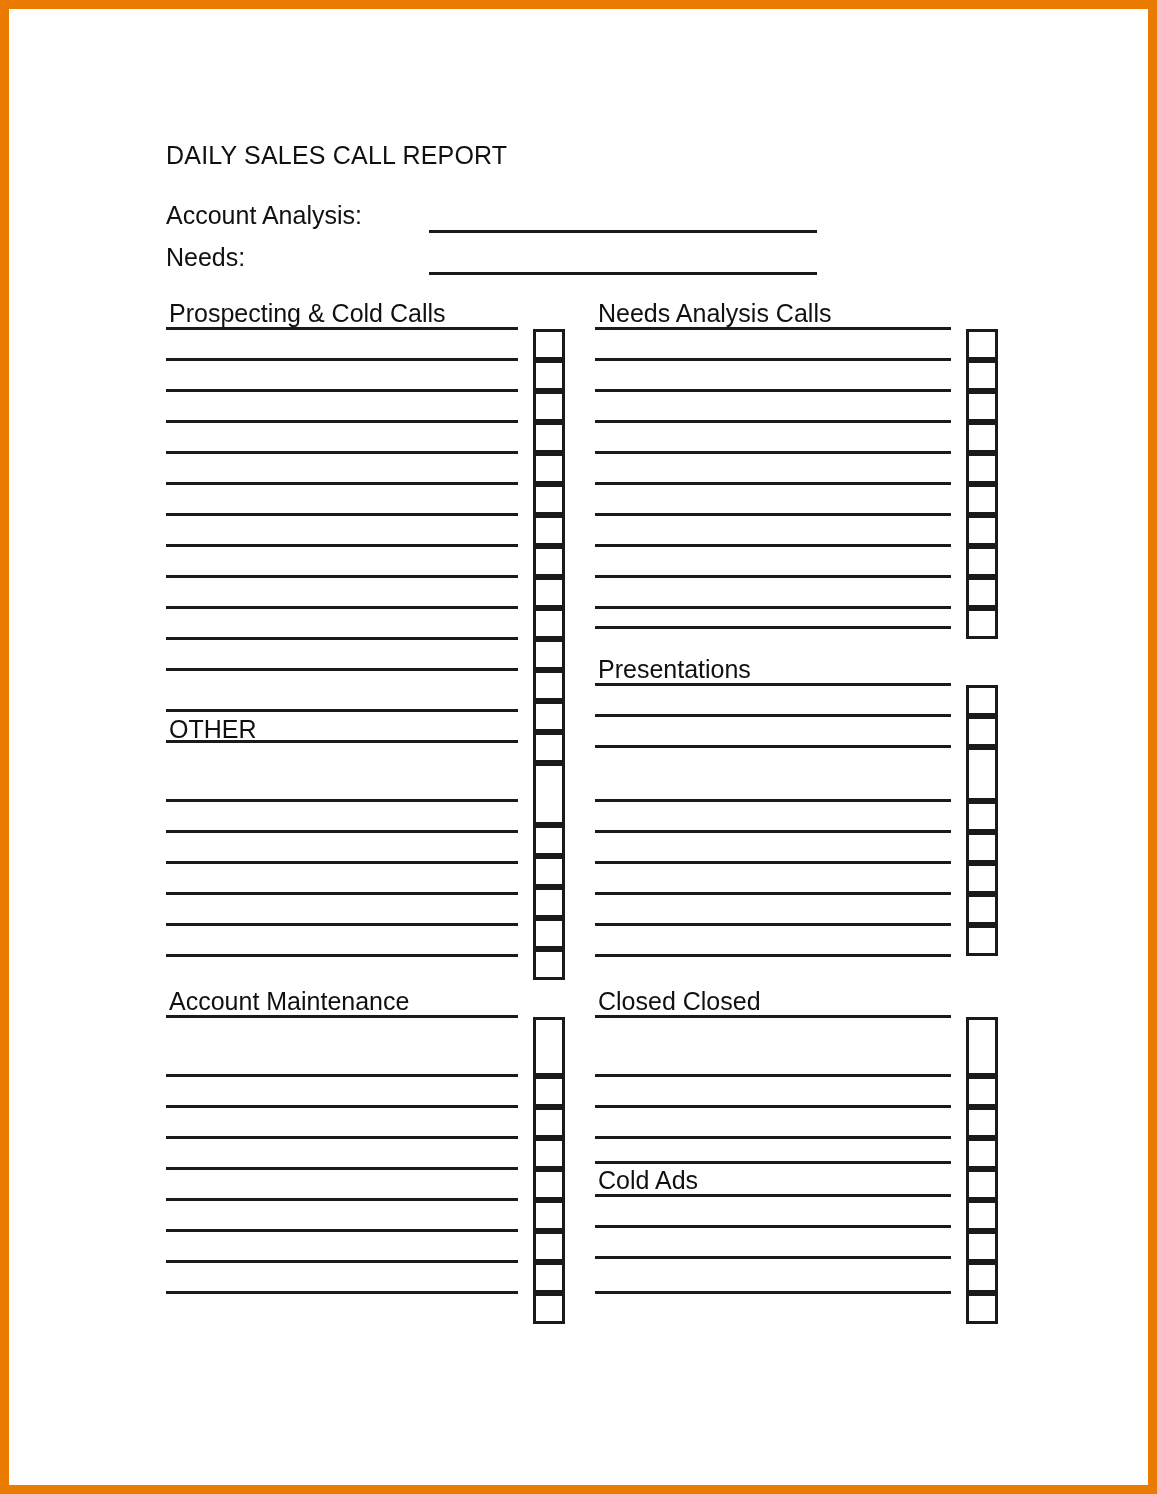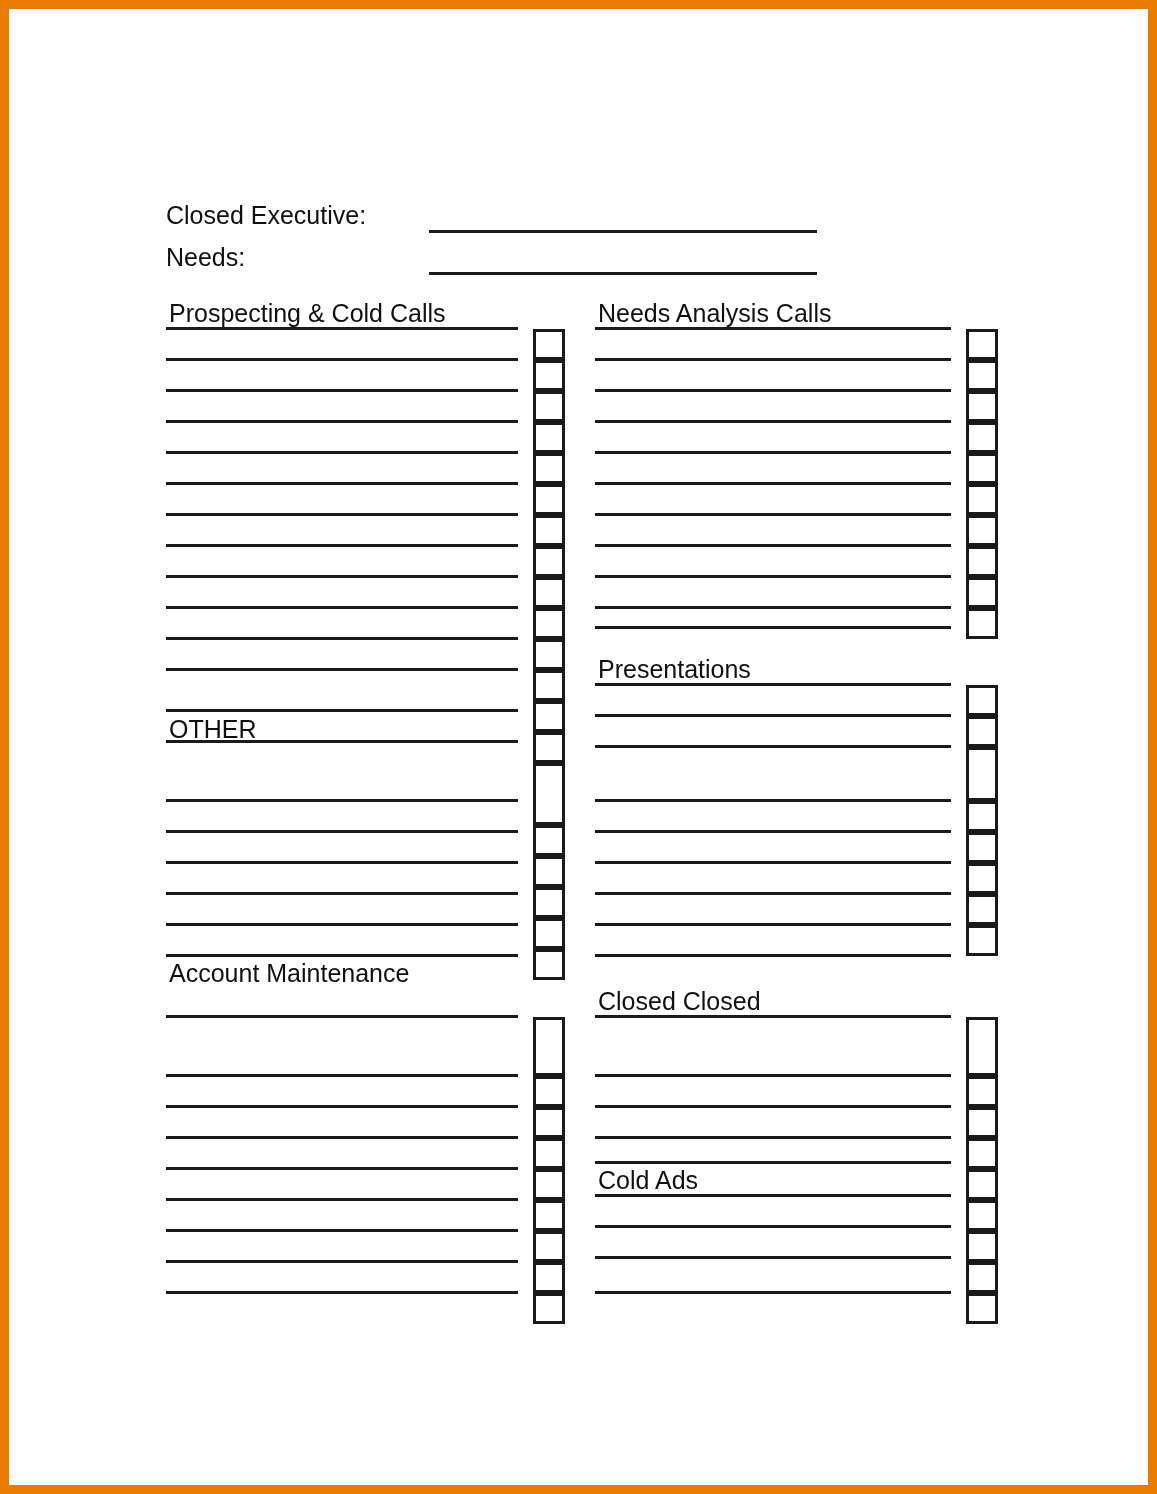--- a/index.html
+++ b/index.html
@@ -108,32 +108,33 @@
 
 <div class="page">
 
   <div class="frame-top"></div>
   <div class="frame-bottom"></div>
   <div class="frame-left"></div>
   <div class="frame-right"></div>
 
   <div class="sheet">
 
-
-    <div class="field-row ae">Closed Executive:</div>
+    <div class="doc-title">DAILY SALES CALL REPORT</div>
+
+    <div class="field-row ae">Account Analysis:</div>
     <div class="field-rule ae"></div>
 
     <div class="field-row date">Needs:</div>
     <div class="field-rule date"></div>
 
     <div class="sec-label left" style="top:292px;">Prospecting &amp; Cold Calls</div>
 
     <div class="sec-label left" style="top:708px;">OTHER</div>
 
-    <div class="sec-label left" style="top:952px;">Account Maintenance</div>
+    <div class="sec-label left" style="top:980px;">Account Maintenance</div>
 
     <div class="sec-label right" style="top:292px;">Needs Analysis Calls</div>
 
     <div class="sec-label right" style="top:648px;">Presentations</div>
 
     <div class="sec-label right" style="top:980px;">Closed Closed</div>
 
     <div class="sec-label right" style="top:1159px;">Cold Ads</div>
 
     <div class="rule left" style="top:318px;"></div>

